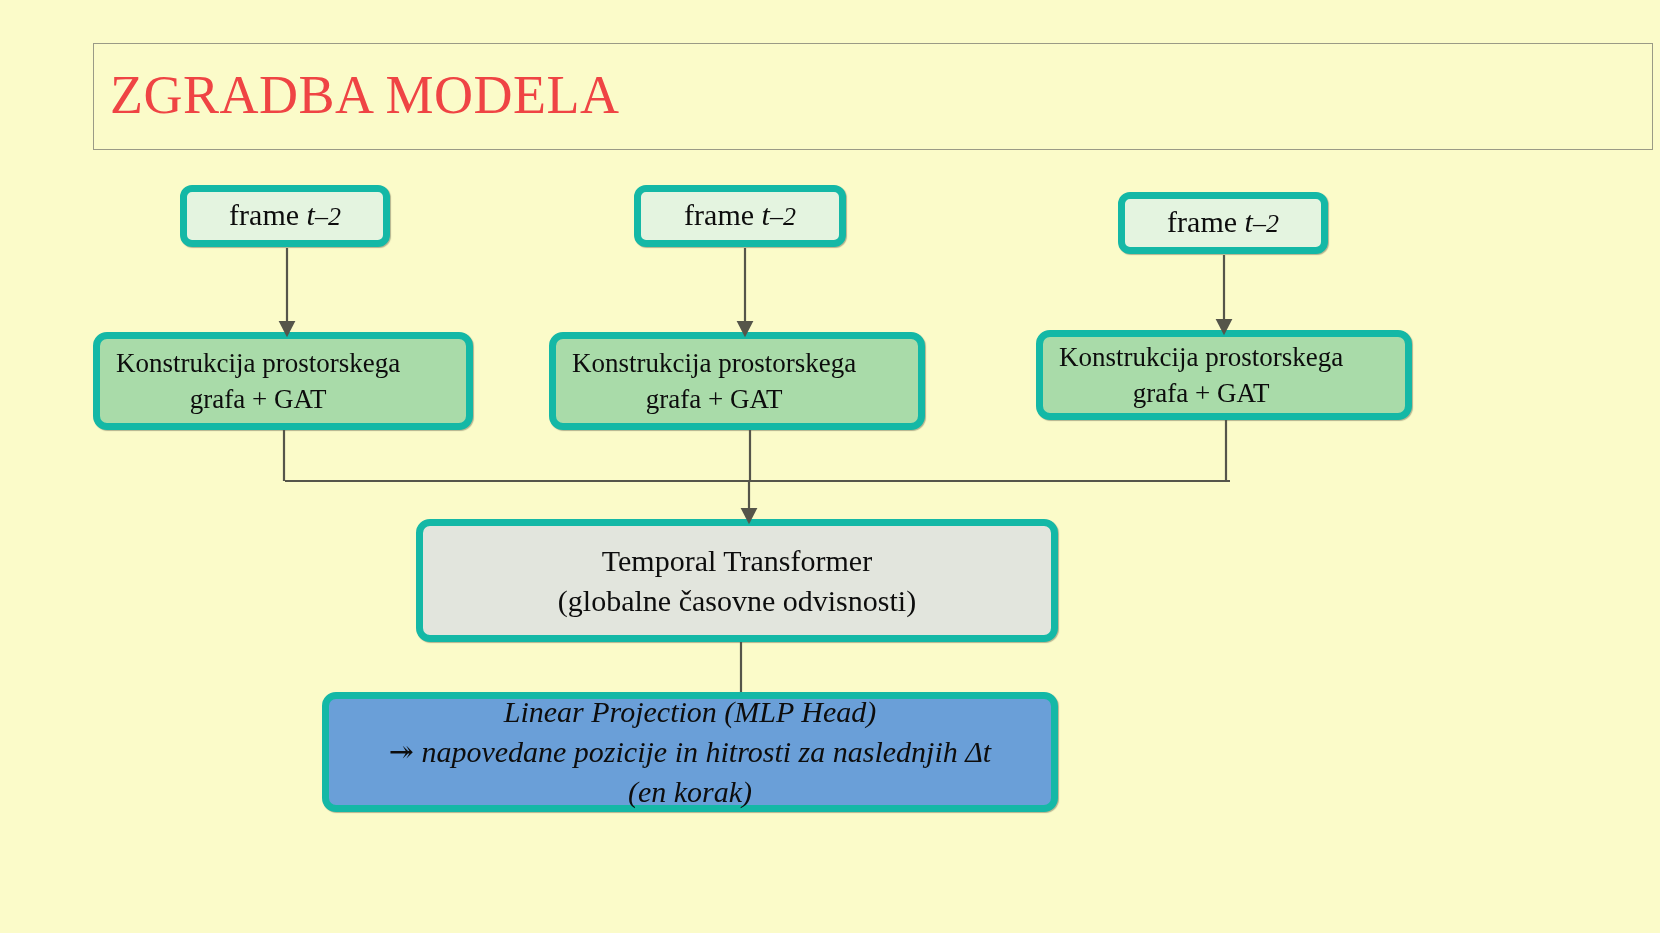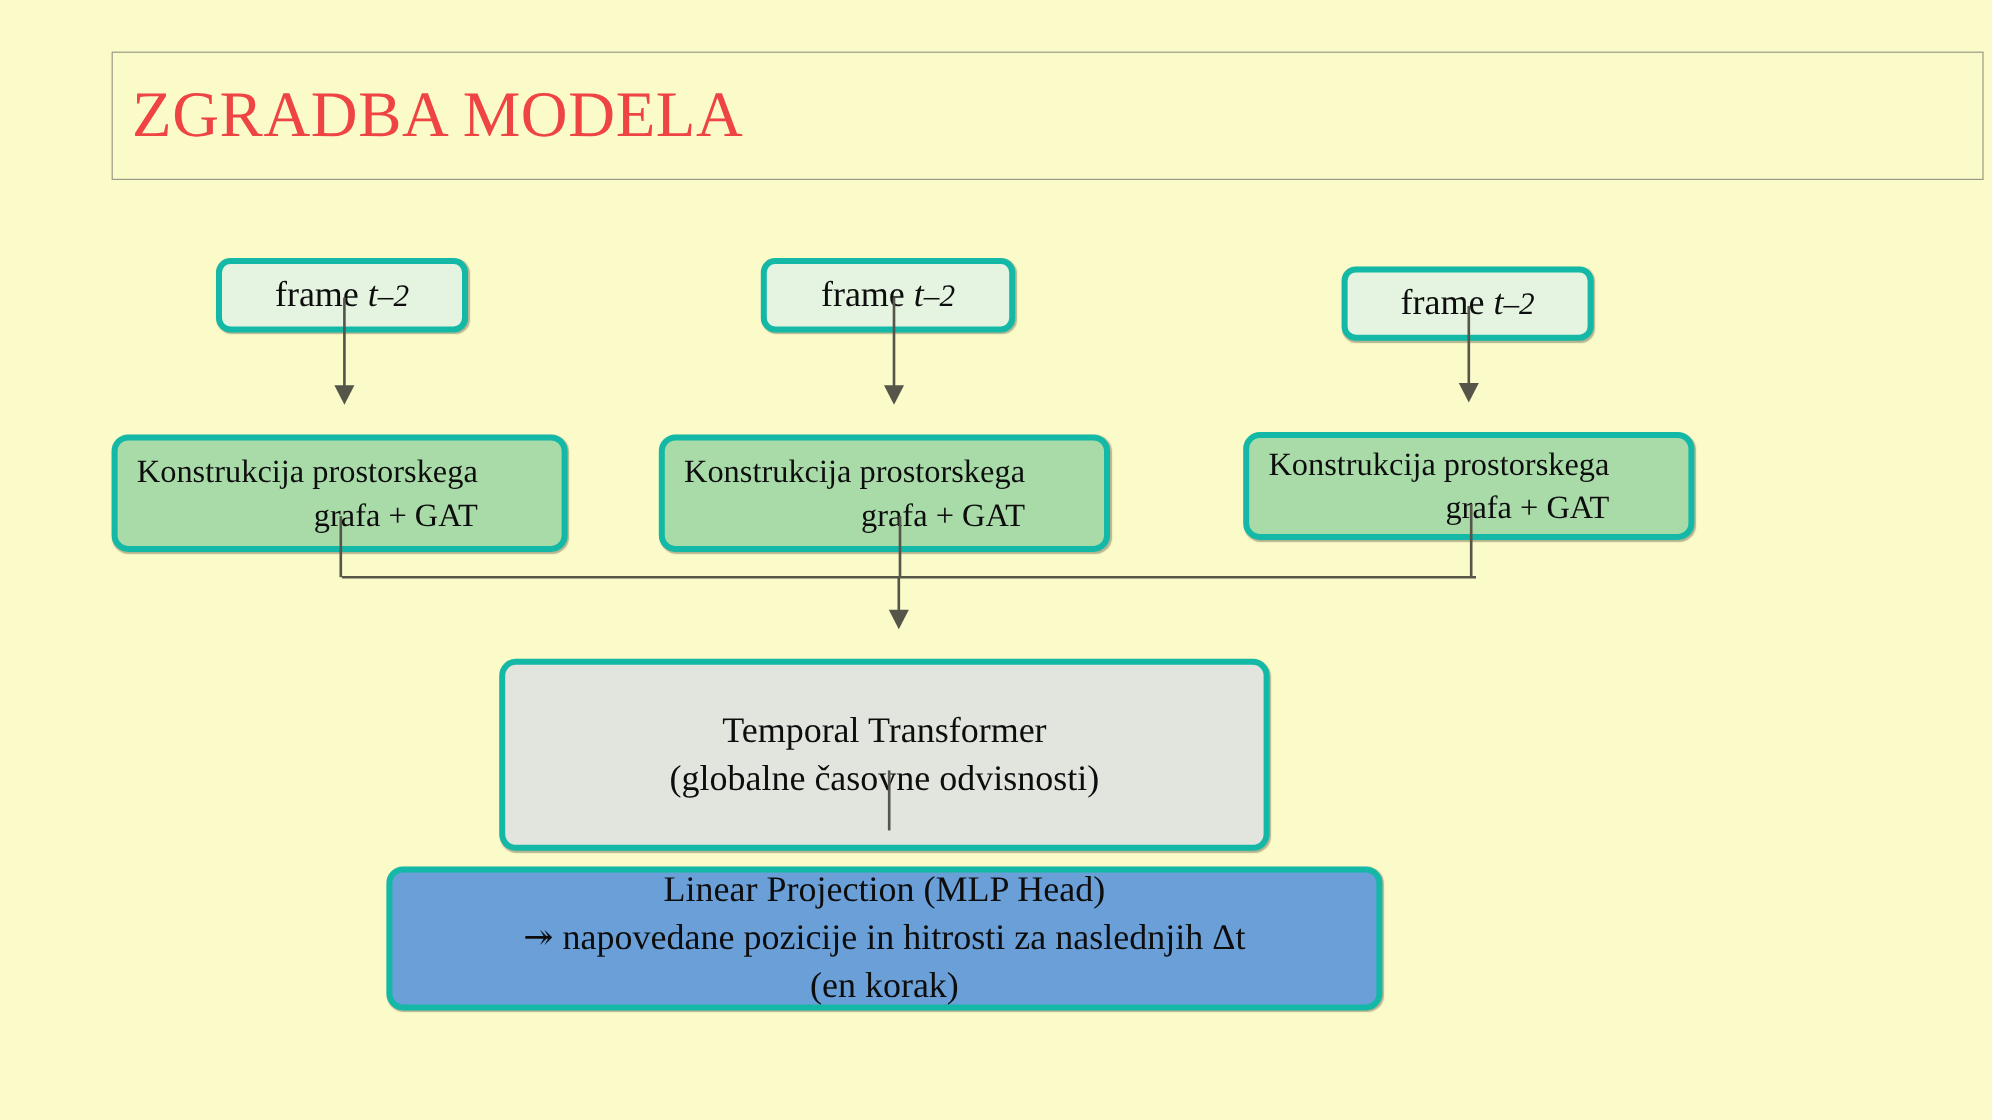--- a/index.html
+++ b/index.html
@@ -40,25 +40,24 @@
     line-height: 70px;
     color: #ef4444;
     letter-spacing: 0.5px;
     white-space: nowrap;
   }
 
   
   .node {
     position: absolute;
     box-sizing: border-box;
-    border: 5px solid #14b8a6;
+    border: 7px solid #14b8a6;
     border-radius: 14px;
     color: #0d0d0d;
     box-shadow: 1px 1px 1px rgba(90,90,70,0.45);
-    margin-top: 30px;
   }
   .node .txt {
     display: block;
     white-space: pre-line;
   }
 
   
   .frame-box {
     background: #e4f4e0;
     height: 62px;
@@ -74,21 +73,21 @@
 
   
   .gat-box {
     background: #a9dba9;
     display: flex;
     align-items: center;
     justify-content: flex-start;
     padding: 0 16px;
     font-size: 27px;
   }
-  .gat-box .txt { text-align: right; line-height: 36px; }
+  .gat-box .txt { text-align: center; line-height: 36px; }
 
   
   .transformer-box {
     background: #e2e5dd;
     display: flex;
     align-items: center;
     justify-content: center;
     font-size: 30px;
   }
   .transformer-box .txt { text-align: center; line-height: 40px; }
@@ -140,26 +139,26 @@
   <div class="node gat-box" style="left:549px; top:332px; width:376px; height:98px;">
     <span class="txt">Konstrukcija prostorskega
 grafa + GAT</span>
   </div>
 
   <div class="node gat-box" style="left:1036px; top:330px; width:376px; height:90px;">
     <span class="txt">Konstrukcija prostorskega
 grafa + GAT</span>
   </div>
 
-  <div class="node transformer-box" style="left:416px; top:519px; width:642px; height:160px;">
+  <div class="node transformer-box" style="left:416px; top:519px; width:642px; height:123px;">
     <span class="txt">Temporal Transformer
 (globalne časovne odvisnosti)</span>
   </div>
 
-  <div class="node output-box" style="left:322px; top:692px; width:830px; height:120px;">
+  <div class="node output-box" style="left:322px; top:692px; width:736px; height:120px;font-style:italic;">
     <span class="txt">Linear Projection (MLP Head)
 ↠ napovedane pozicije in hitrosti za naslednjih Δt
 (en korak)</span>
   </div>
 
   <svg id="connectors" viewBox="0 0 1660 933" width="1660" height="933">
     <defs>
       <marker id="arrowhead" markerWidth="9" markerHeight="9" refX="4.2" refY="4.4" orient="auto" markerUnits="strokeWidth">
         <path d="M0.6,0.6 L8,4.4 L0.6,8.2 Z" fill="#55554a"></path>
       </marker>

